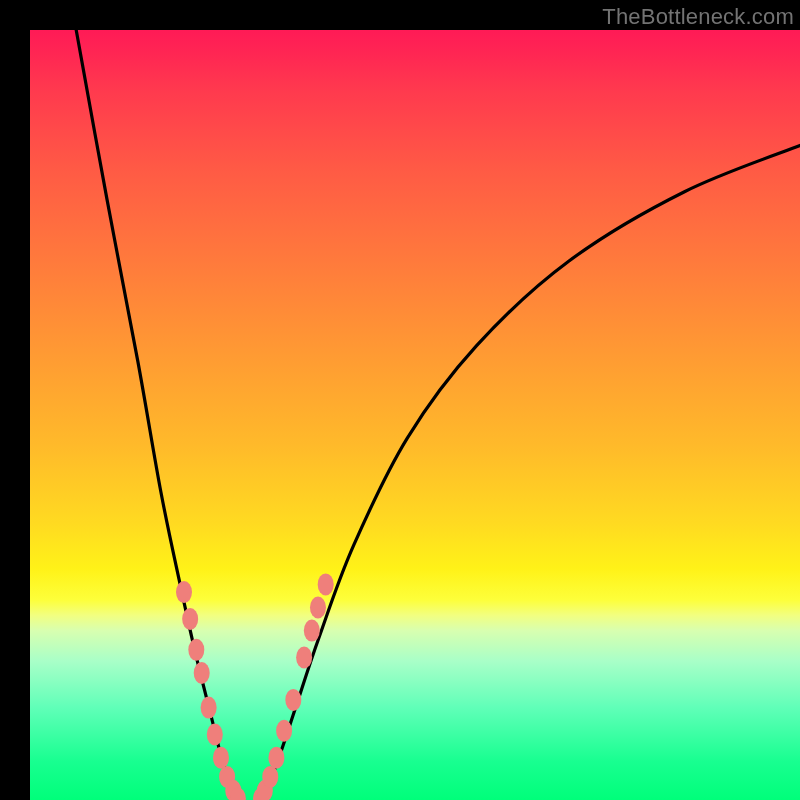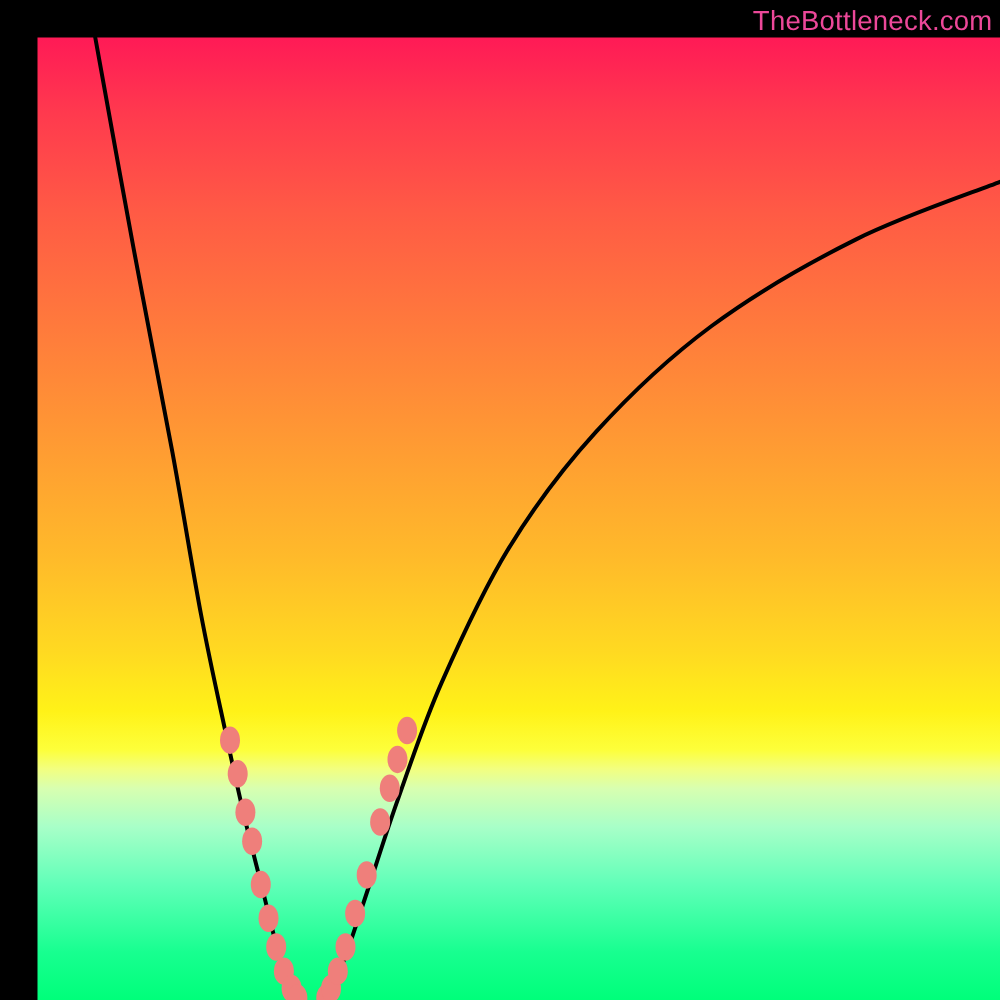--- a/index.html
+++ b/index.html
@@ -39,21 +39,21 @@
       #a8ffc8 82%,
       #60ffb8 88%,
       #18ff90 95%,
       #00ff7a 100%
     );
   }
   .watermark {
     position: absolute;
     top: 4px;
     right: 6px;
-    color: #ec4899;
+    color: #737373;
     font-size: 22px;
     font-weight: 500;
     letter-spacing: 0.2px;
     user-select: none;
   }
   svg.curves {
     position: absolute;
     left: 30px;
     top: 30px;
     width: 770px;

